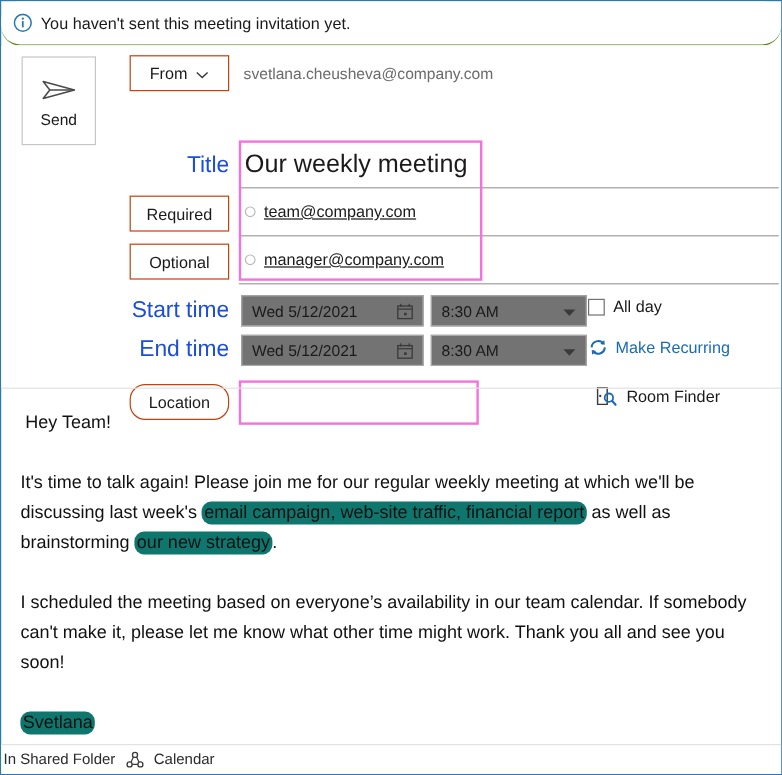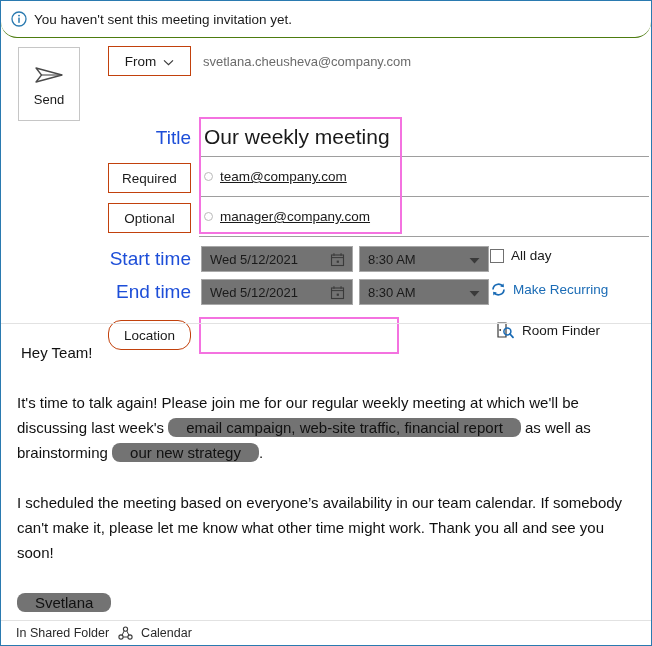--- a/index.html
+++ b/index.html
@@ -169,21 +169,21 @@
     width: 650px; height: 297px;
     padding: 16px 18px 0 16px;
     overflow: hidden; cursor: text;
   }
   #body p {
     font-size: 15px; color: #111111;
     line-height: 25px; margin: 0 0 25px 0;
   }
   #body p.greet { margin-left: 4px; }
   #body p.sig { margin-bottom: 6px; }
-  .hl { background: #737373; border-radius: 8px; padding: 1px 18px; }
+  .hl { background: #0f766e; border-radius: 8px; padding: 1px 2px; }
 
   
   #footer {
     position: absolute; left: 0; bottom: 0;
     width: 650px; height: 25px;
     border-top: 1px solid #e2e2e2;
     display: flex; align-items: center;
     background: #ffffff;
   }
   #footer .f-text { font-size: 12.5px; color: #2a2a2a; }
@@ -332,21 +332,21 @@
   <div id="divider"></div>
 
   <div id="body">
     <p class="greet">Hey Team!</p>
     <p><span>It's time to talk again! Please join me for our regular weekly meeting at which we'll be discussing last week's </span><span class="hl">email campaign, web-site traffic, financial report</span><span> as well as brainstorming </span><span class="hl">our new strategy</span><span>.</span></p>
     <p>I scheduled the meeting based on everyone’s availability in our team calendar. If somebody can't make it, please let me know what other time might work. Thank you all and see you soon!</p>
     <p class="sig"><span class="hl">Svetlana</span></p>
   </div>
 
   <div id="footer">
-    <span class="f-text" style="margin-left:15px;">In Shared Folder</span>
+    <span class="f-text" style="margin-left:2px;">In Shared Folder</span>
     <span class="share-ico">
       <svg viewBox="0 0 15 15" width="15" height="15">
         <circle cx="7.5" cy="3.1" r="2.1" fill="none" stroke="#3a3a3a" stroke-width="1.1"></circle>
         <circle cx="3" cy="11" r="2.1" fill="none" stroke="#3a3a3a" stroke-width="1.1"></circle>
         <circle cx="12" cy="11" r="2.1" fill="none" stroke="#3a3a3a" stroke-width="1.1"></circle>
         <path d="M6.2 4.8 L4.1 9.2 M8.8 4.8 L10.9 9.2 M5.1 11 L9.9 11" stroke="#3a3a3a" stroke-width="1"></path>
       </svg>
     </span>
     <span class="f-text">Calendar</span>
   </div>

